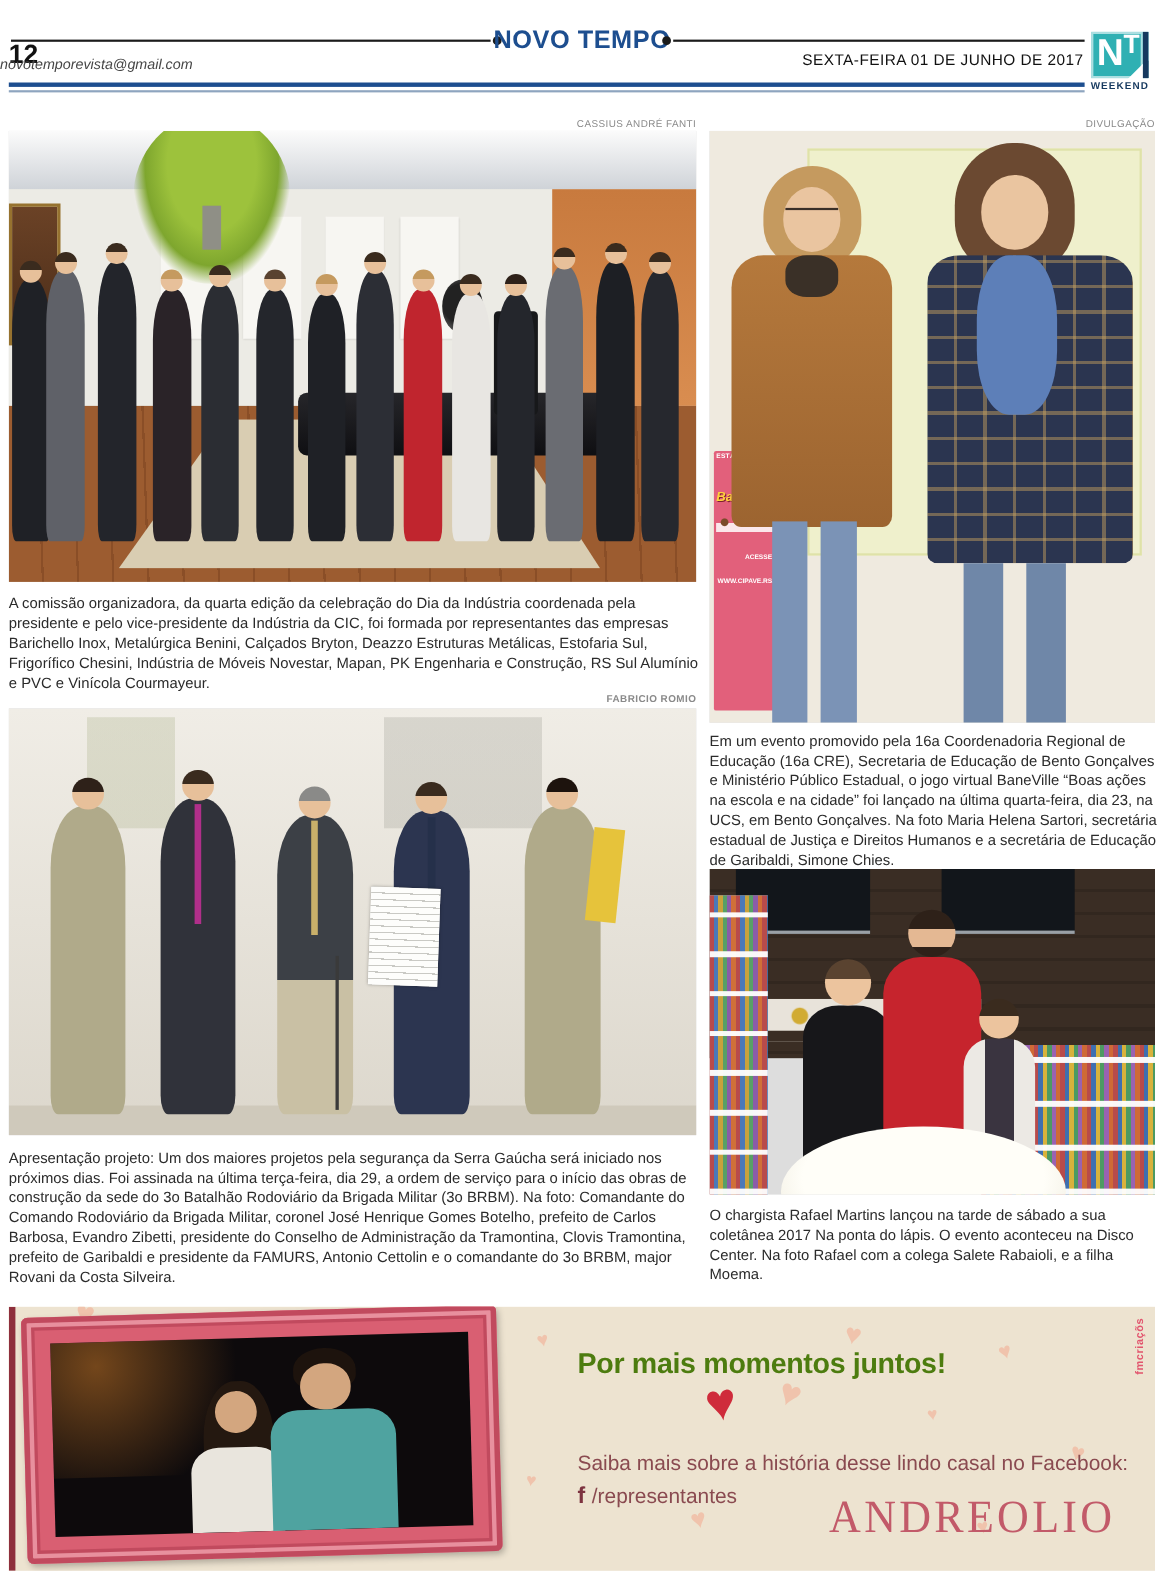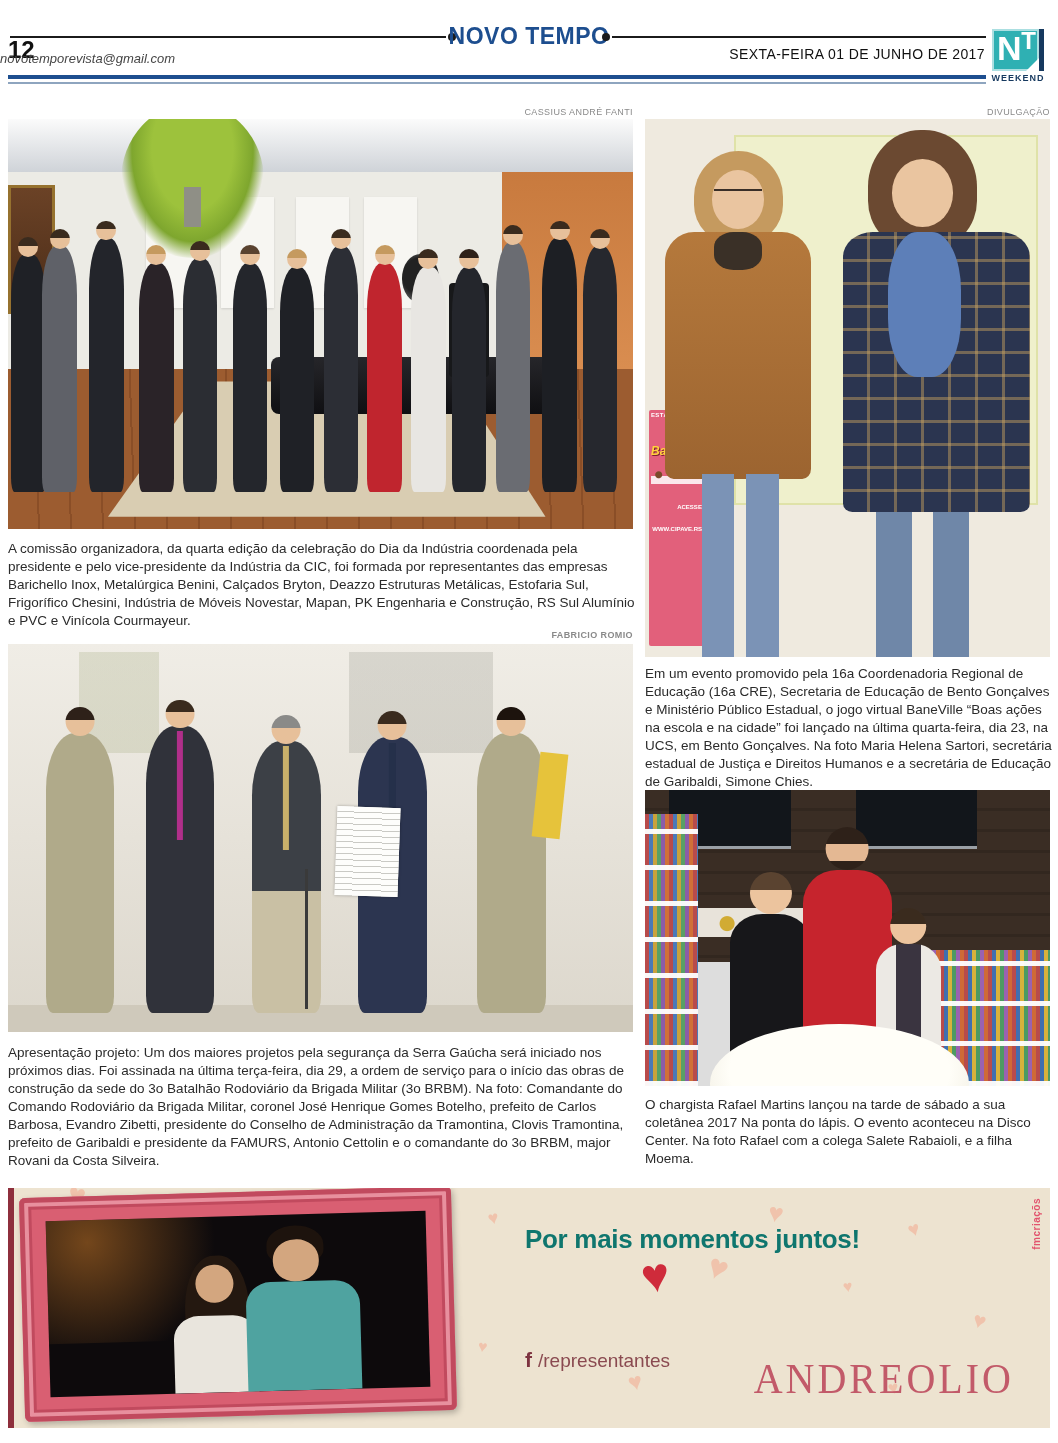--- a/index.html
+++ b/index.html
@@ -146,21 +146,21 @@
             box-shadow:inset 0 0 0 5px #c14a5e,inset 0 0 0 9px #e8909e,inset 0 0 0 12px #c14a5e,2px 3px 6px rgba(0,0,0,.25);}
   .ad-frame-photo{position:absolute;left:26px;top:24px;right:26px;bottom:24px;background:#0d0a0c;overflow:hidden;}
   .glow{position:absolute;left:0;top:0;width:60%;height:70%;
         background:radial-gradient(circle at 18% 18%,rgba(200,120,40,.55),transparent 60%);}
   .c-woman-hair{position:absolute;left:36%;top:22%;width:17%;height:66%;background:#241810;border-radius:45% 45% 30% 30%;}
   .c-woman-face{position:absolute;left:39%;top:27%;width:10%;height:22%;background:#d3a67f;border-radius:50%;}
   .c-woman-top{position:absolute;left:33%;top:56%;width:22%;height:44%;background:#e9e5dd;border-radius:30% 30% 0 0;}
   .c-man-hair{position:absolute;left:58%;top:6%;width:15%;height:22%;background:#1d130d;border-radius:50% 50% 35% 35%;}
   .c-man-face{position:absolute;left:59.5%;top:14%;width:12%;height:24%;background:#d3a67f;border-radius:48%;}
   .c-man-polo{position:absolute;left:52%;top:38%;width:30%;height:62%;background:#4fa3a0;border-radius:22% 22% 0 0;}
-  .ad-headline{position:absolute;left:517px;top:36px;font-size:26px;font-weight:bold;color:#0f766e;letter-spacing:-.3px;text-align:center;}
+  .ad-headline{position:absolute;left:517px;top:36px;font-size:26px;font-weight:bold;color:#4d7c0f;letter-spacing:-.3px;text-align:center;}
   .ad-names{position:absolute;left:517px;top:78px;font-size:26px;font-weight:bold;color:#7d3340;}
   .heart-big{position:absolute;left:633px;top:60px;font-size:48px;color:#cf2b3b;transform:rotate(-8deg);}
   .ad-cta{position:absolute;left:517px;top:132px;font-size:19px;color:#8a4a50;}
   .ad-fb{position:absolute;left:517px;top:160px;font-size:19px;color:#8a4a50;}
   .fb-icon{font-weight:bold;font-size:21px;color:#7d3340;margin-right:6px;}
   .ad-brand{position:absolute;right:36px;bottom:26px;font-size:40px;color:#c25a69;letter-spacing:3px;
             font-family:"Liberation Serif",serif;transform:scaleY(1.05);}
   .ad-agency{position:absolute;right:8px;top:10px;writing-mode:vertical-rl;transform:rotate(180deg);
              font-size:10px;font-weight:bold;color:#e2556e;letter-spacing:.5px;}
 </style>
@@ -296,20 +296,21 @@
         <div class="c-woman-face"></div>
         <div class="c-woman-top"></div>
         <div class="c-man-hair"></div>
         <div class="c-man-face"></div>
         <div class="c-man-polo"></div>
       </div>
     </div>
 
     <div class="ad-headline">Por mais momentos juntos!</div>
     <span class="heart-big heart-deco" style="color:#cf2b3b;"></span>
+    <div class="ad-cta">Saiba mais sobre a história desse lindo casal no Facebook:</div>
     <div class="ad-fb">
       <span class="fb-icon">f</span><span>/representantes</span>
     </div>
     <div class="ad-brand">ANDREOLIO</div>
     <div class="ad-agency">fmcriaçõs</div>
   </div>
 
 </div>
 
 </body></html>

